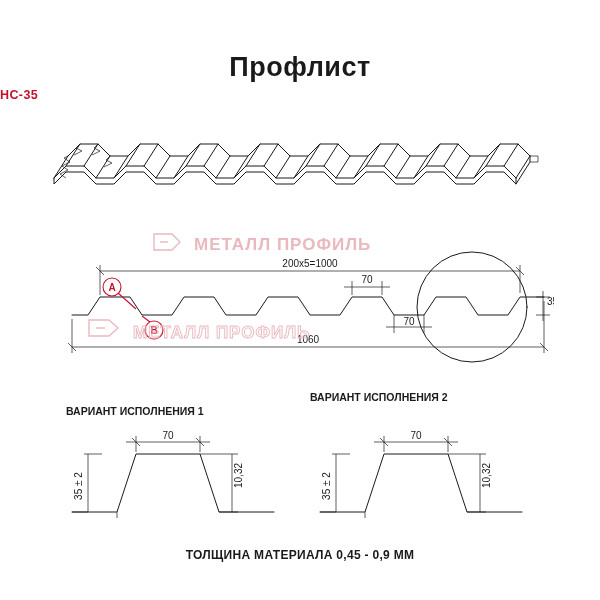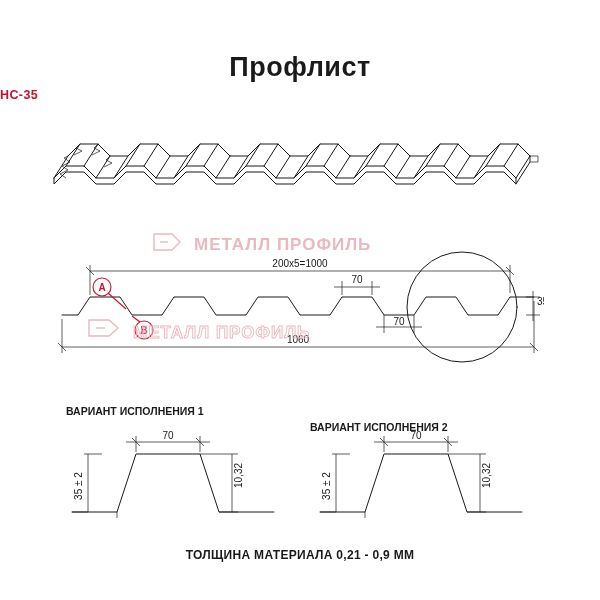--- a/index.html
+++ b/index.html
@@ -44,37 +44,37 @@
   .sheet3d {
     position: absolute;
     top: 118px;
     left: 50px;
     width: 500px;
     height: 95px;
   }
   .profile-section {
     position: absolute;
     top: 235px;
-    left: 34px;
+    left: 44px;
     width: 510px;
     height: 135px;
   }
   .variant-label {
     position: absolute;
     font-size: 10.5px;
     font-weight: bold;
     line-height: 14px;
   }
   .variant1-label {
     top: 404px;
     left: 66px;
     width: 220px;
   }
   .variant2-label {
-    top: 420px;
+    top: 390px;
     left: 310px;
     width: 250px;
   }
   .variant1 {
     position: absolute;
     top: 430px;
     left: 62px;
     width: 225px;
     height: 95px;
   }
@@ -326,15 +326,15 @@
       <path class="dim" d="M170,24 L170,82"></path>
       <text class="dimtext" x="180" y="58" transform="rotate(-90 180 58)">10,32</text>
       <path class="dim" d="M10,82 L26,82"></path>
       <path class="dim" d="M55,82 L55,88"></path>
       <path class="dim" d="M22,24 L40,24"></path>
       <path class="dim" d="M26,24 L26,82"></path>
       <text class="dimtext" x="20" y="56" text-anchor="middle" transform="rotate(-90 20 56)">35 ± 2</text>
     </svg>
   </div>
 
-  <div class="footer">ТОЛЩИНА МАТЕРИАЛА 0,21 - 0,9 ММ</div>
+  <div class="footer">ТОЛЩИНА МАТЕРИАЛА 0,45 - 0,9 ММ</div>
 
 </div>
 
 </body></html>

